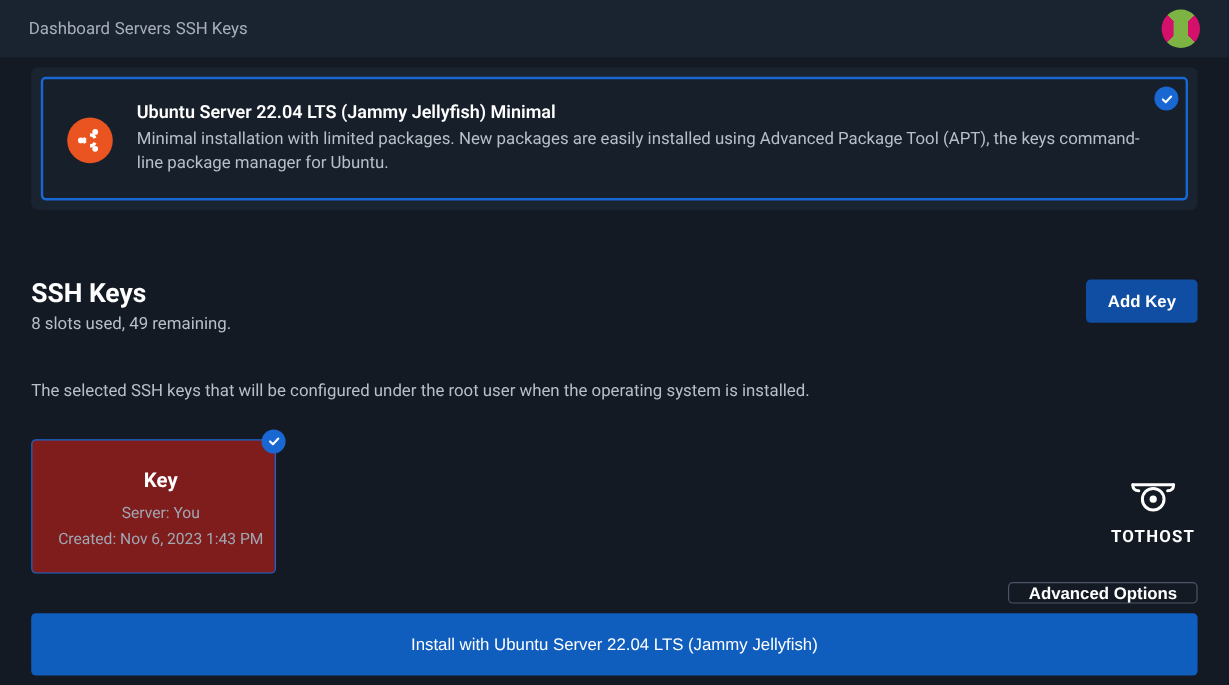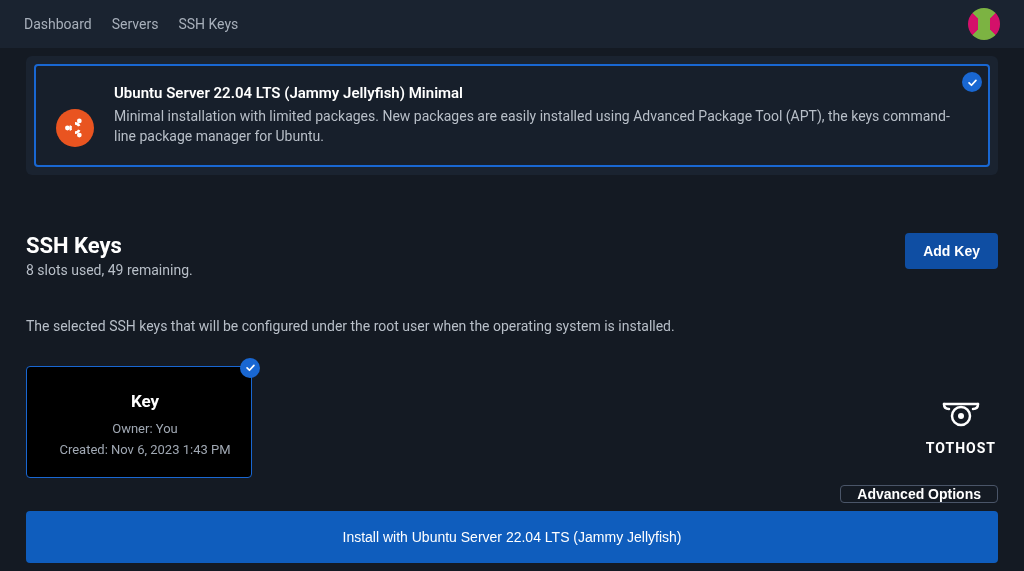--- a/index.html
+++ b/index.html
@@ -20,21 +20,21 @@
     .topnav {
       background-color: #1a2330;
       height: 48px;
       display: flex;
       align-items: center;
       padding: 0 24px;
       justify-content: space-between;
     }
     .nav-links {
       display: flex;
-      gap: 20px;
+      gap: 4px;
     }
     .nav-link {
       color: #a8b0bb;
       font-size: 14px;
       cursor: pointer;
     }
     .avatar {
       width: 32px;
       height: 32px;
       border-radius: 50%;
@@ -60,21 +60,21 @@
       padding: 8px;
       border-radius: 6px;
     }
     .os-card {
       border: 2px solid #1967d2;
       background-color: #171f2b;
       border-radius: 4px;
       padding: 18px 20px;
       display: flex;
       gap: 20px;
-      align-items: flex-end;
+      align-items: center;
       position: relative;
     }
     .os-icon {
       width: 38px;
       height: 38px;
       border-radius: 50%;
       background: #e95420;
       display: flex;
       align-items: center;
       justify-content: center;
@@ -141,23 +141,23 @@
       font-weight: 600;
       cursor: pointer;
     }
     .section-note {
       color: #b8bfc8;
       font-size: 14px;
       margin-top: 40px;
     }
     .key-card {
       margin-top: 32px;
-      width: 226px;
+      width: 204px;
       border: 1px solid #1967d2;
-      background-color: #000000;
+      background-color: #7f1d1d;
       border-radius: 4px;
       padding: 24px 2px 20px 14px;
       text-align: center;
       position: relative;
       cursor: pointer;
     }
     .key-title {
       color: #ffffff;
       font-size: 17px;
       font-weight: 700;
@@ -273,21 +273,21 @@
 
   <div class="section-note">The selected SSH keys that will be configured under the root user when the operating system is installed.</div>
 
   <div class="key-card">
     <div class="check-badge key-check">
       <svg viewBox="0 0 16 16" fill="none" stroke="#ffffff" stroke-width="2.5" stroke-linecap="round" stroke-linejoin="round">
           <polyline points="3,8.5 6.5,12 13,5"></polyline>
         </svg>
     </div>
     <div class="key-title">Key</div>
-    <div class="key-owner">Owner: You</div>
+    <div class="key-owner">Server: You</div>
     <div class="key-created">Created: Nov 6, 2023 1:43 PM</div>
   </div>
 </div>
 
 <div class="brand">
   <svg width="46" height="28" viewBox="0 0 46 28">
     <circle cx="23" cy="16" r="9" fill="none" stroke="#ffffff" stroke-width="2.5"></circle>
     <circle cx="23" cy="16" r="3" fill="#ffffff"></circle>
     <path d="M6 4 L40 4" stroke="#ffffff" stroke-width="2.5" stroke-linecap="round"></path>
     <path d="M6 4 Q6 9 11 9" fill="none" stroke="#ffffff" stroke-width="2.5" stroke-linecap="round"></path>

